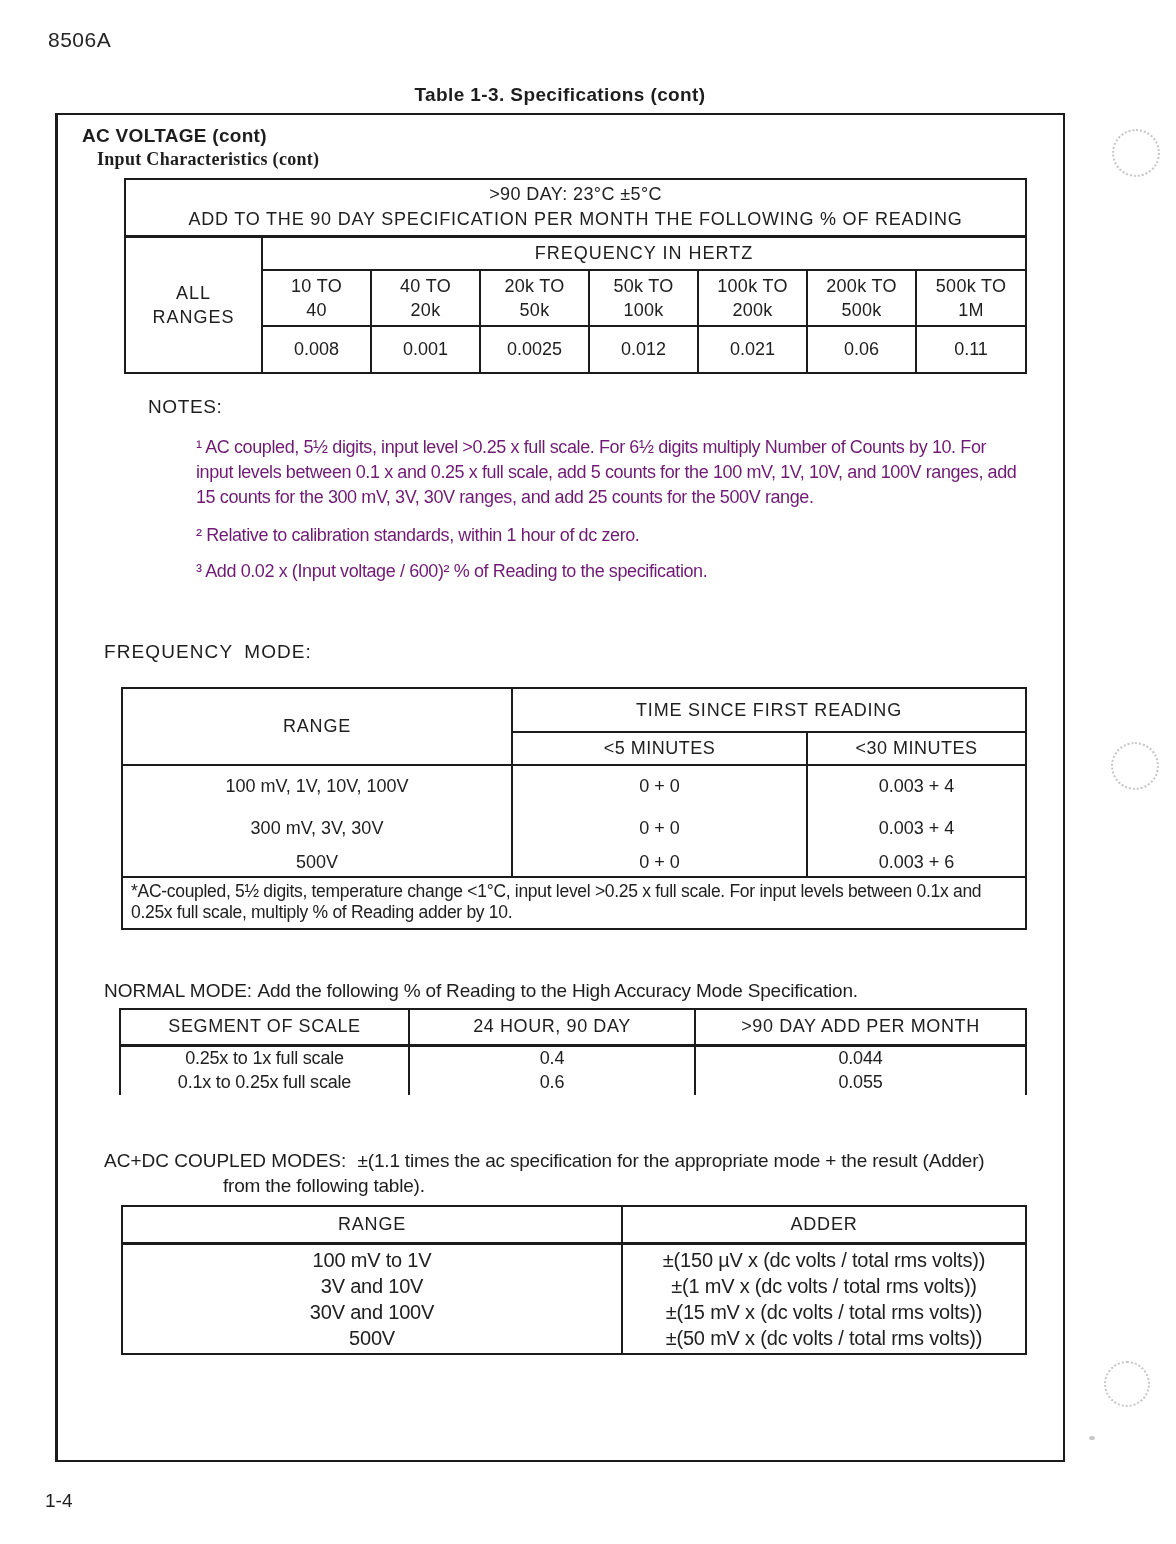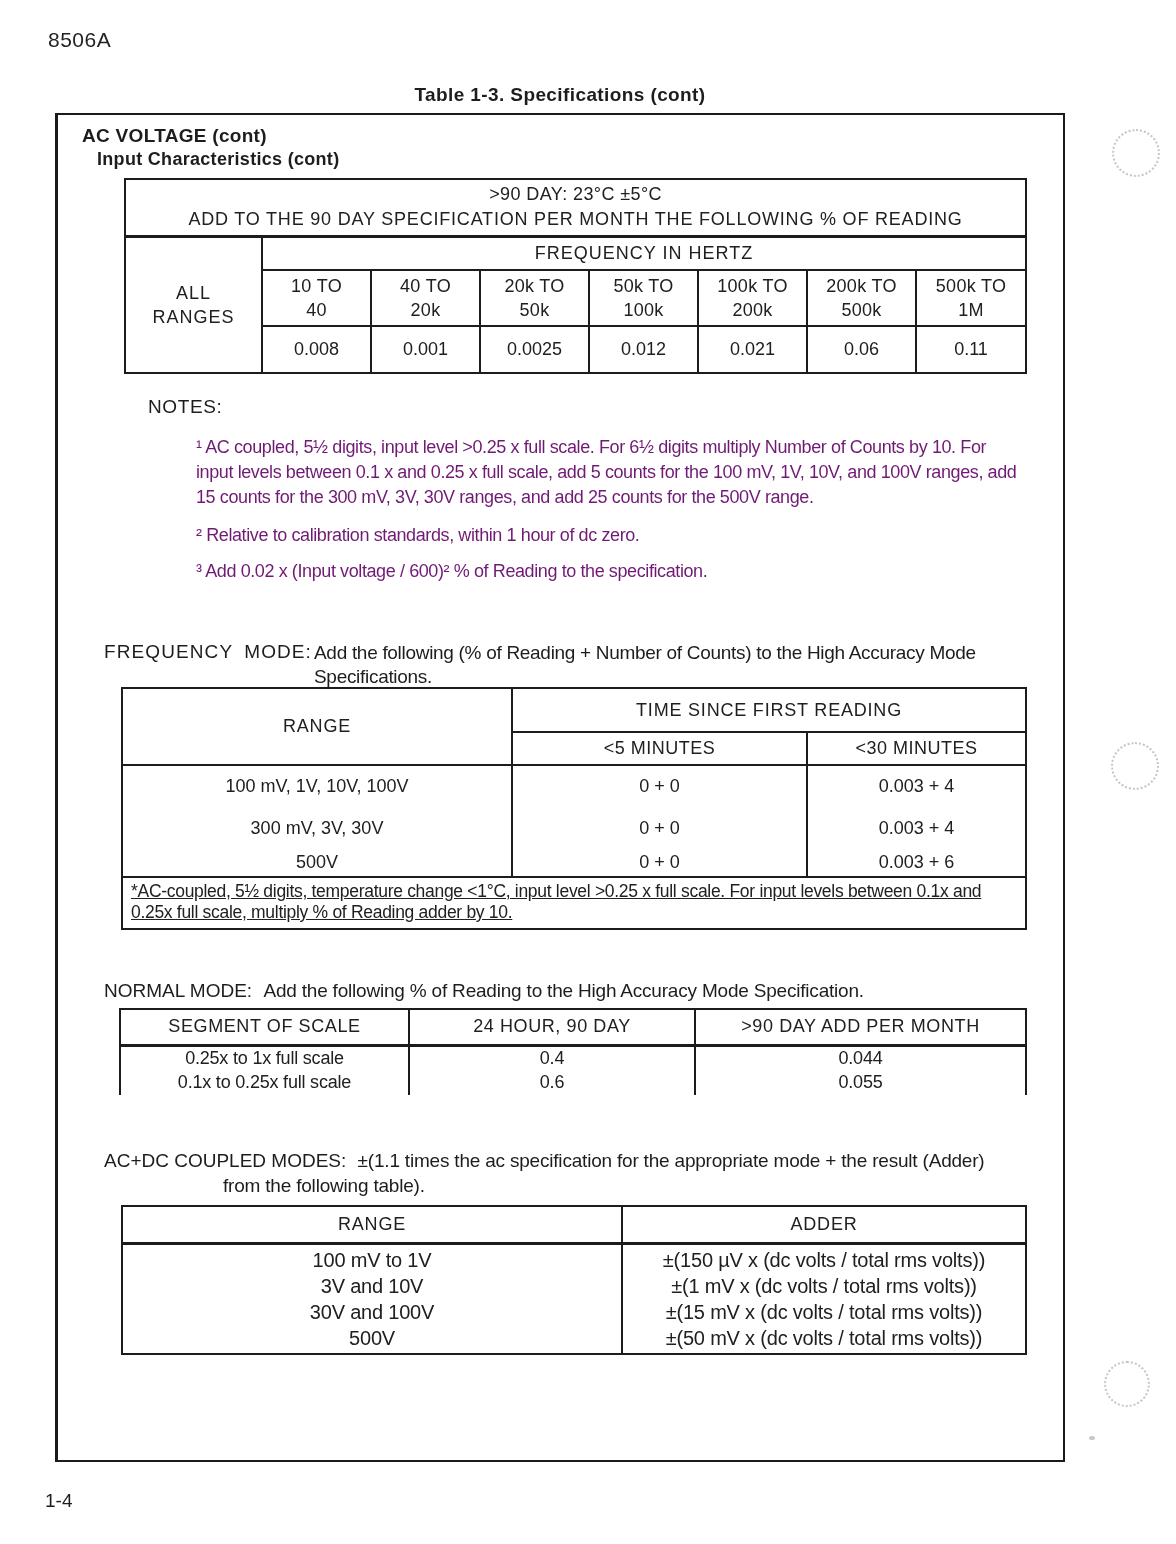--- a/index.html
+++ b/index.html
@@ -21,21 +21,21 @@
   .main-box {
     position:absolute; left:55px; top:113px; width:1010px; height:1349px;
     border:2px solid #1b1b1b; border-left-width:3px;
   }
   .sec-title {
     position:absolute; left:24px; top:10px;
     font-size:19px; font-weight:bold; letter-spacing:0.3px;
   }
   .sec-subtitle {
     position:absolute; left:39px; top:34px;
-    font-size:18px; font-weight:bold; letter-spacing:0.3px;
+    font-size:18px; font-weight:bold; letter-spacing:0.3px;font-family:Liberation Serif, serif;
   }
   table { border-collapse:collapse; table-layout:fixed; }
   td { border:2px solid #1c1c1c; text-align:center; vertical-align:middle;
        font-size:18px; color:#202020; }
 
   
   .freq-table { position:absolute; left:66px; top:63px; width:901px; }
   .ft-title td { height:57px; border-bottom-width:3px; }
   .ft-title .l1 { font-size:18px; letter-spacing:0.4px; line-height:25px; }
   .ft-title .l2 { font-size:18px; letter-spacing:0.8px; line-height:25px; }
@@ -55,26 +55,26 @@
   .enh-table .gh-range { letter-spacing:0.8px; }
   .enh-table .sub-head td { height:33px; letter-spacing:0.5px; }
   .enh-table .row-group { height:44px; }
   .enh-table .row-sub { height:33px; }
   .enh-table .data-row td { border-top:0; border-bottom:0; }
   .enh-table .dr1 td { height:42px; }
   .enh-table .dr2 td { height:42px; }
   .enh-table .dr3 td { height:28px; }
   .enh-table .footnote td {
     border-top:2px solid #1c1c1c; height:46px; text-align:left;
-    font-size:17.5px; line-height:21px; padding:3px 8px 5px 8px; letter-spacing:-0.3px;text-decoration:underline;
+    font-size:17.5px; line-height:21px; padding:3px 8px 5px 8px; letter-spacing:-0.3px;
   }
 
   
   .norm-heading { left:46px; top:865px; }
-  .norm-heading .mode-desc { letter-spacing:-0.2px; margin-left:6px; }
+  .norm-heading .mode-desc { letter-spacing:-0.2px; margin-left:0; }
   .norm-table { position:absolute; left:61px; top:893px; width:906px; }
   .norm-table .head td { height:36px; border-bottom-width:3px; letter-spacing:0.6px; }
   .norm-table .data td { border-top:0; border-bottom:0; height:25px; letter-spacing:-0.2px;text-align:center; }
 
   
   .acdc-heading { left:46px; top:1035px; }
   .acdc-heading .mode-desc { letter-spacing:-0.2px; margin-left:6px; }
   .acdc-cont { position:absolute; left:165px; top:1060px; font-size:19px; letter-spacing:-0.2px; }
   .acdc-table { position:absolute; left:63px; top:1090px; width:904px; }
   .acdc-table .head td { height:37px; border-bottom-width:3px; letter-spacing:0.8px; }
@@ -176,21 +176,20 @@
   </tbody>
     </table>
 
   <div class="notes-label">NOTES:</div>
   <p class="note note-1">¹ AC coupled, 5½ digits, input level &gt;0.25 x full scale. For 6½ digits multiply Number of Counts by 10. For input levels between 0.1 x and 0.25 x full scale, add 5 counts for the 100 mV, 1V, 10V, and 100V ranges, add 15 counts for the 300 mV, 3V, 30V ranges, and add 25 counts for the 500V range.</p>
   <p class="note note-2">² Relative to calibration standards, within 1 hour of dc zero.</p>
   <p class="note note-3">³ Add 0.02 x (Input voltage / 600)² % of Reading to the specification.</p>
 
   <div class="mode-heading enh-heading">
     <span class="mode-label">FREQUENCY MODE:</span>
-    <span class="mode-desc">Add the following (% of Reading + Number of Counts) to the High Accuracy Mode Specifications.</span>
   </div>
   <table class="enh-table">
     <colgroup>
         <col style="width:390px">
         <col style="width:295px">
         <col style="width:219px">
       </colgroup>
     <tbody>
         <tr class="group-head row-group">
       <td rowspan="2" class="gh-range">RANGE</td>

